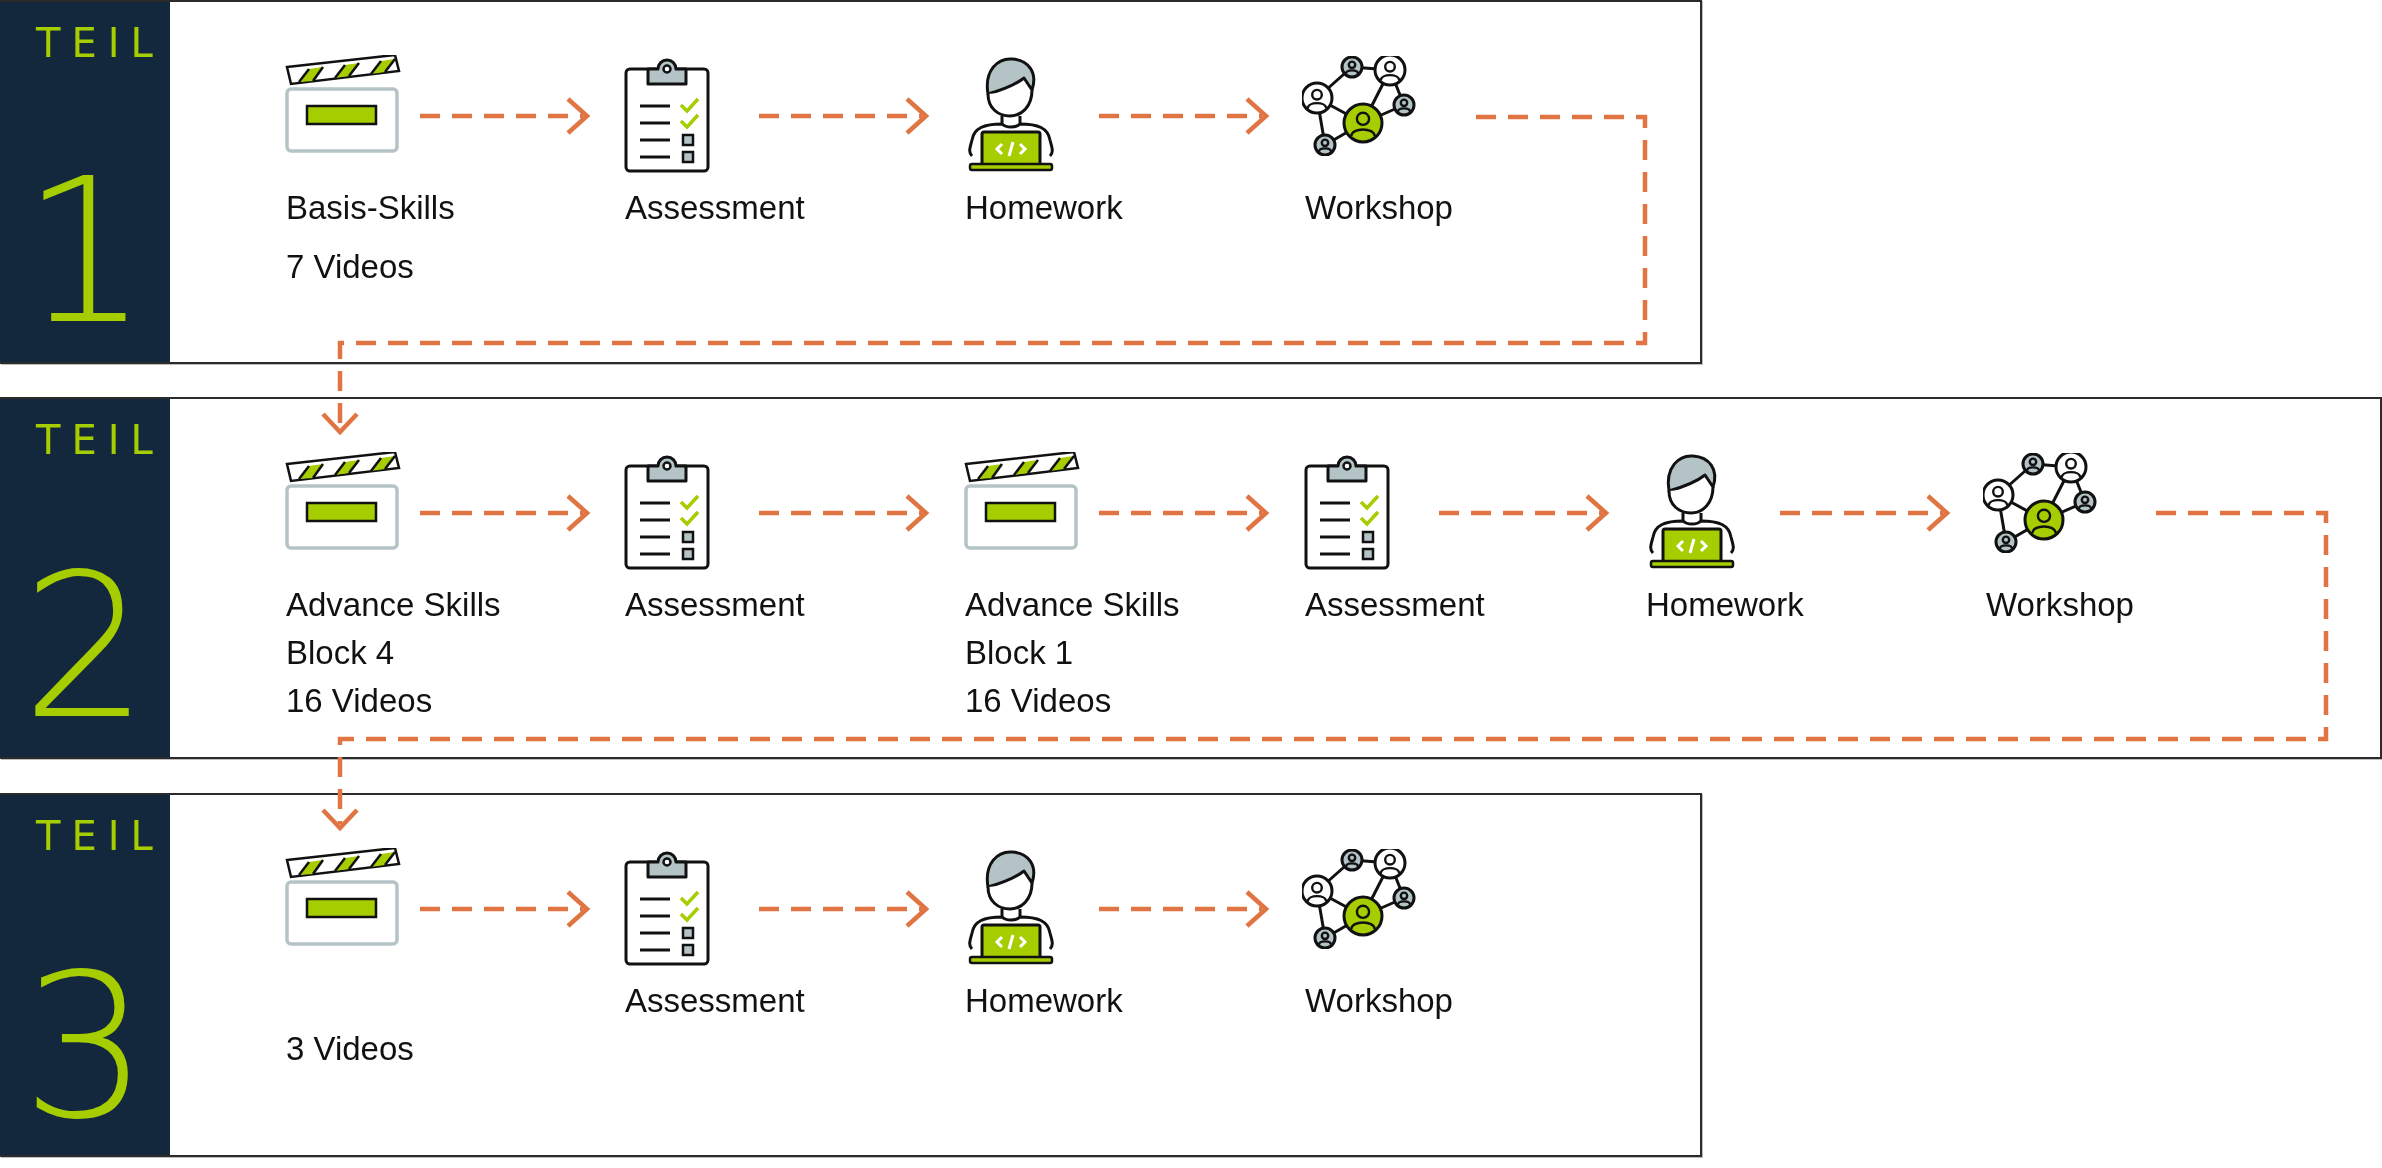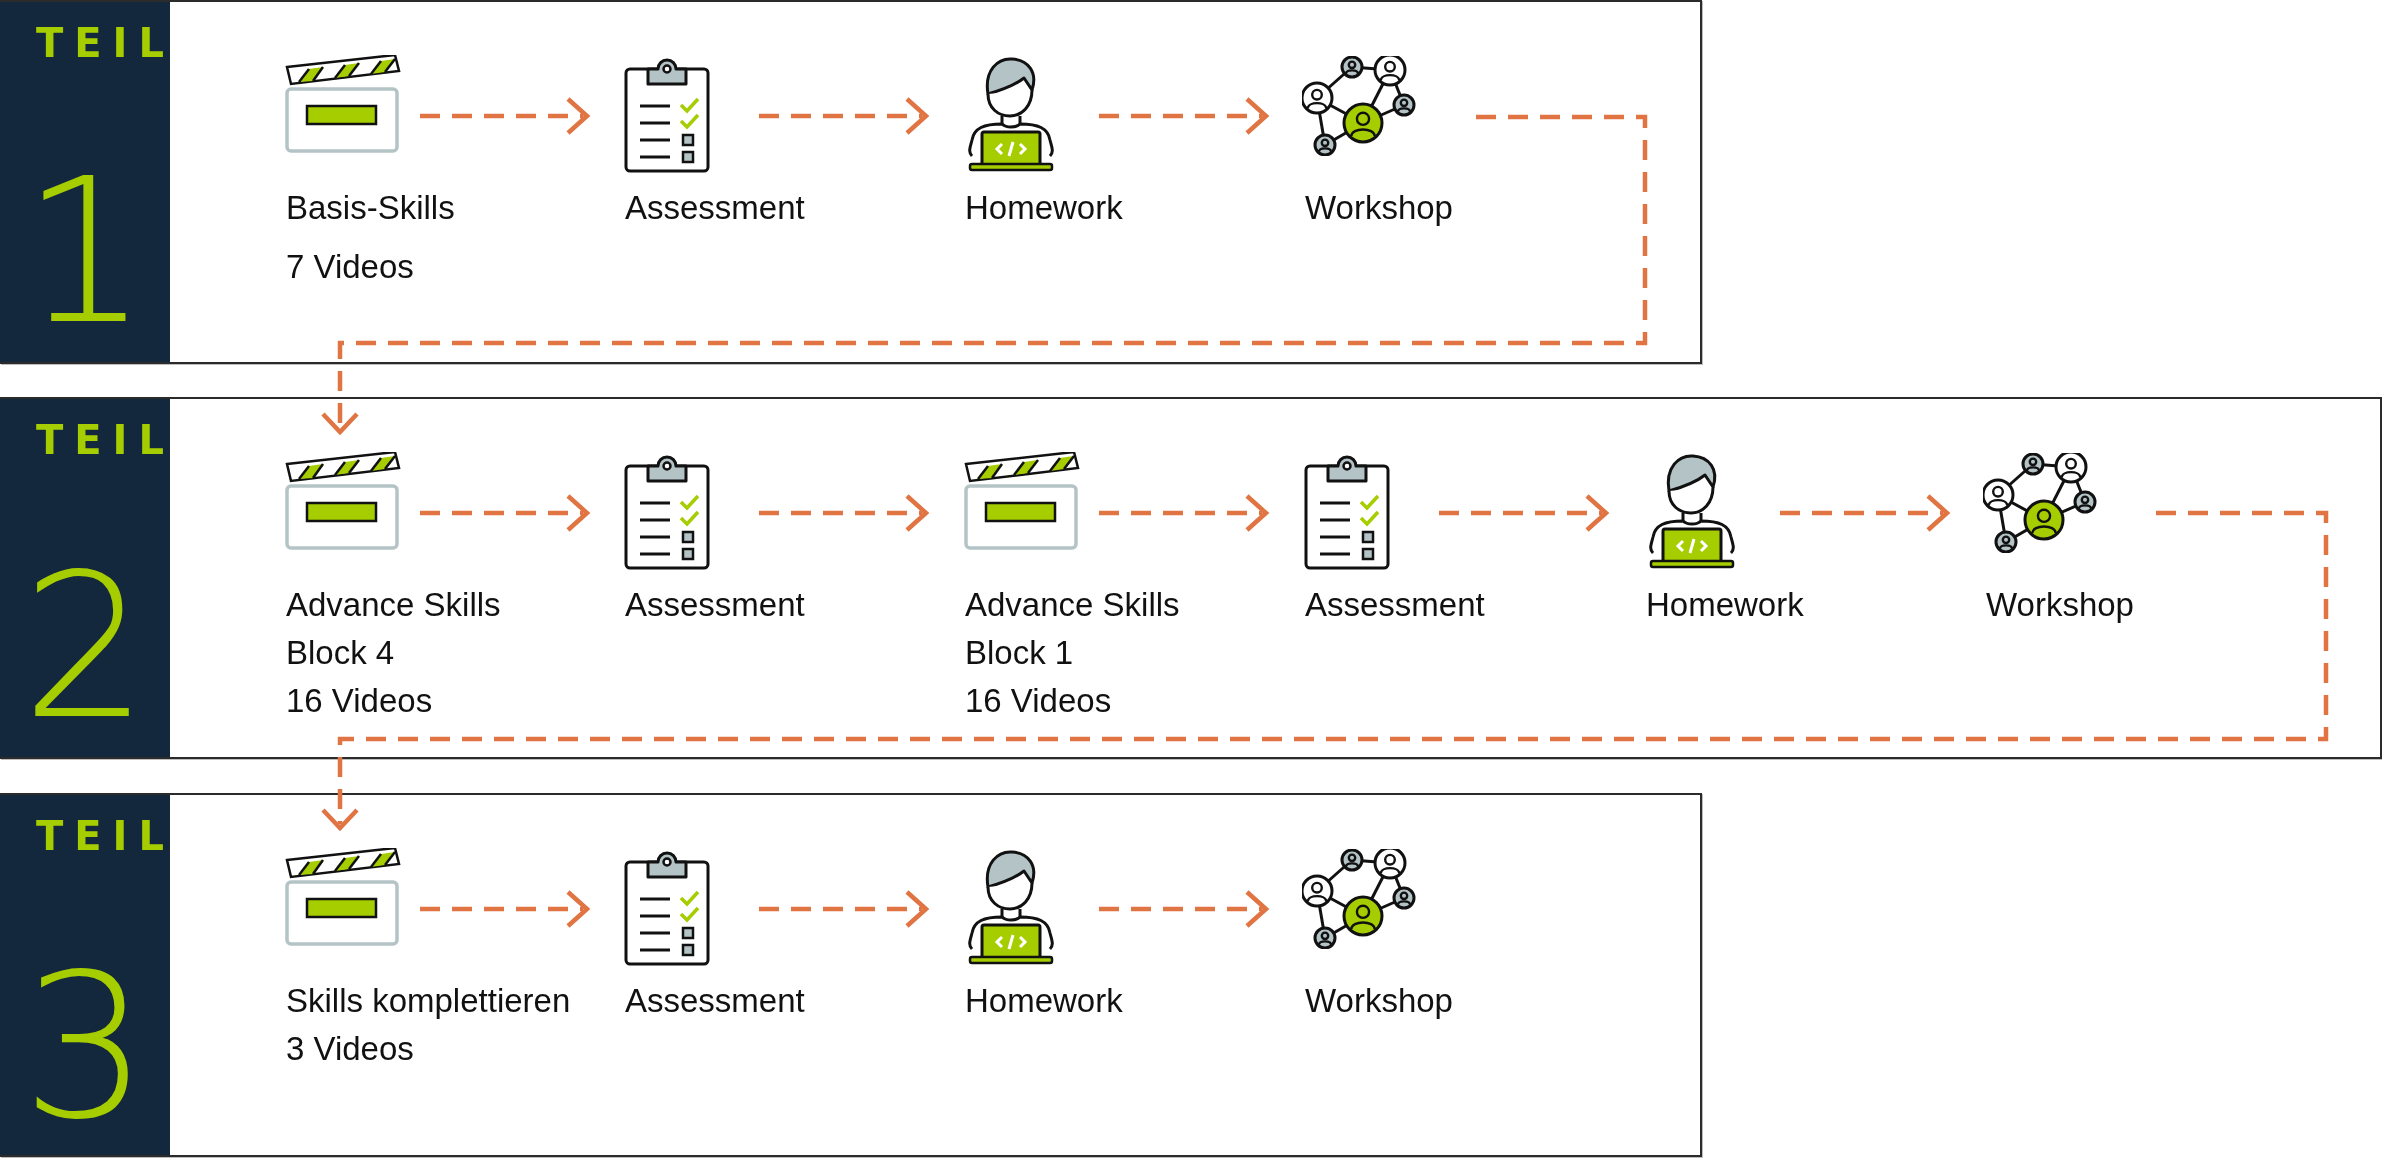--- a/index.html
+++ b/index.html
@@ -2,21 +2,21 @@
 <html><head>
 <meta charset="utf-8">
 <style>
   html, body { margin:0; padding:0; background:#ffffff; }
   body { width:2382px; height:1168px; position:relative; overflow:hidden;
          font-family:"Liberation Sans", sans-serif; }
   .part { position:absolute; left:0; background:#fff; box-sizing:border-box;
           border:2px solid #2b2b2b; border-left:none; box-shadow: 1px 1px 0 #bdbdbd; }
   .side { position:absolute; left:0; top:0; bottom:0; width:170px; background:#14283d; }
   .teil { position:absolute; left:36px; top:18px; color:#a5cd00; font-family:"DejaVu Sans", sans-serif;
-          font-weight:700; font-size:40px; letter-spacing:11px; -webkit-text-stroke:0; }
+          font-weight:400; font-size:40px; letter-spacing:11px; -webkit-text-stroke:0; }
   .num { position:absolute; left:0; width:170px; text-align:center; color:#a5cd00;
          font-family:"DejaVu Sans", sans-serif; font-weight:200; font-size:200px; line-height:1; }
   .step { position:absolute;text-align:right; }
   .icon { position:absolute; left:0; top:0; }
   .label { position:absolute; left:1px; white-space:nowrap; color:#111; font-size:33px; line-height:48px; }
   svg.overlay { position:absolute; left:0; top:0; pointer-events:none; }
 </style>
 </head>
 <body>
 
@@ -245,21 +245,20 @@
     <polygon points="86,19 96,6 110,4 100,17" fill="#a5cd00"></polygon>
     <line x1="14" y1="27" x2="24" y2="14" stroke="#111" stroke-width="2.5"></line>
     <line x1="28" y1="26" x2="38" y2="12" stroke="#111" stroke-width="2.5"></line>
     <line x1="50" y1="23" x2="60" y2="10" stroke="#111" stroke-width="2.5"></line>
     <line x1="64" y1="21" x2="74" y2="8" stroke="#111" stroke-width="2.5"></line>
     <line x1="86" y1="19" x2="96" y2="6" stroke="#111" stroke-width="2.5"></line>
     <line x1="100" y1="17" x2="110" y2="4" stroke="#111" stroke-width="2.5"></line>
     <rect x="2" y="34" width="110" height="62" rx="4" fill="#fff" stroke="#b4c3c6" stroke-width="3.5"></rect>
     <rect x="22" y="51" width="69" height="18" fill="#a5cd00" stroke="#111" stroke-width="2.5"></rect>
   </svg></div>
-      <div class="label" style="top: 184px;">Skills komplettieren</div>
       <div class="label" style="top: 232px;">3 Videos</div>
     </div>
     <div class="step" style="left: 624px; top: 793px; width: 300px; height: 340px;">
       <div class="icon" style="left: 0px; top: 57px;"><svg width="90" height="118" viewBox="0 0 90 118">
     <rect x="2" y="12" width="82" height="102" rx="4" fill="#fff" stroke="#111" stroke-width="3"></rect>
     <path d="M24 27 V12 h10 a9 9 0 0 1 18 0 h10 V27 Z" fill="#b4c3c6" stroke="#111" stroke-width="3" stroke-linejoin="round"></path>
     <circle cx="43" cy="12" r="3.5" fill="#fff" stroke="#111" stroke-width="2.5"></circle>
     <line x1="16" y1="49" x2="46" y2="49" stroke="#111" stroke-width="3"></line>
     <line x1="16" y1="66" x2="46" y2="66" stroke="#111" stroke-width="3"></line>
     <line x1="16" y1="83" x2="46" y2="83" stroke="#111" stroke-width="3"></line>

